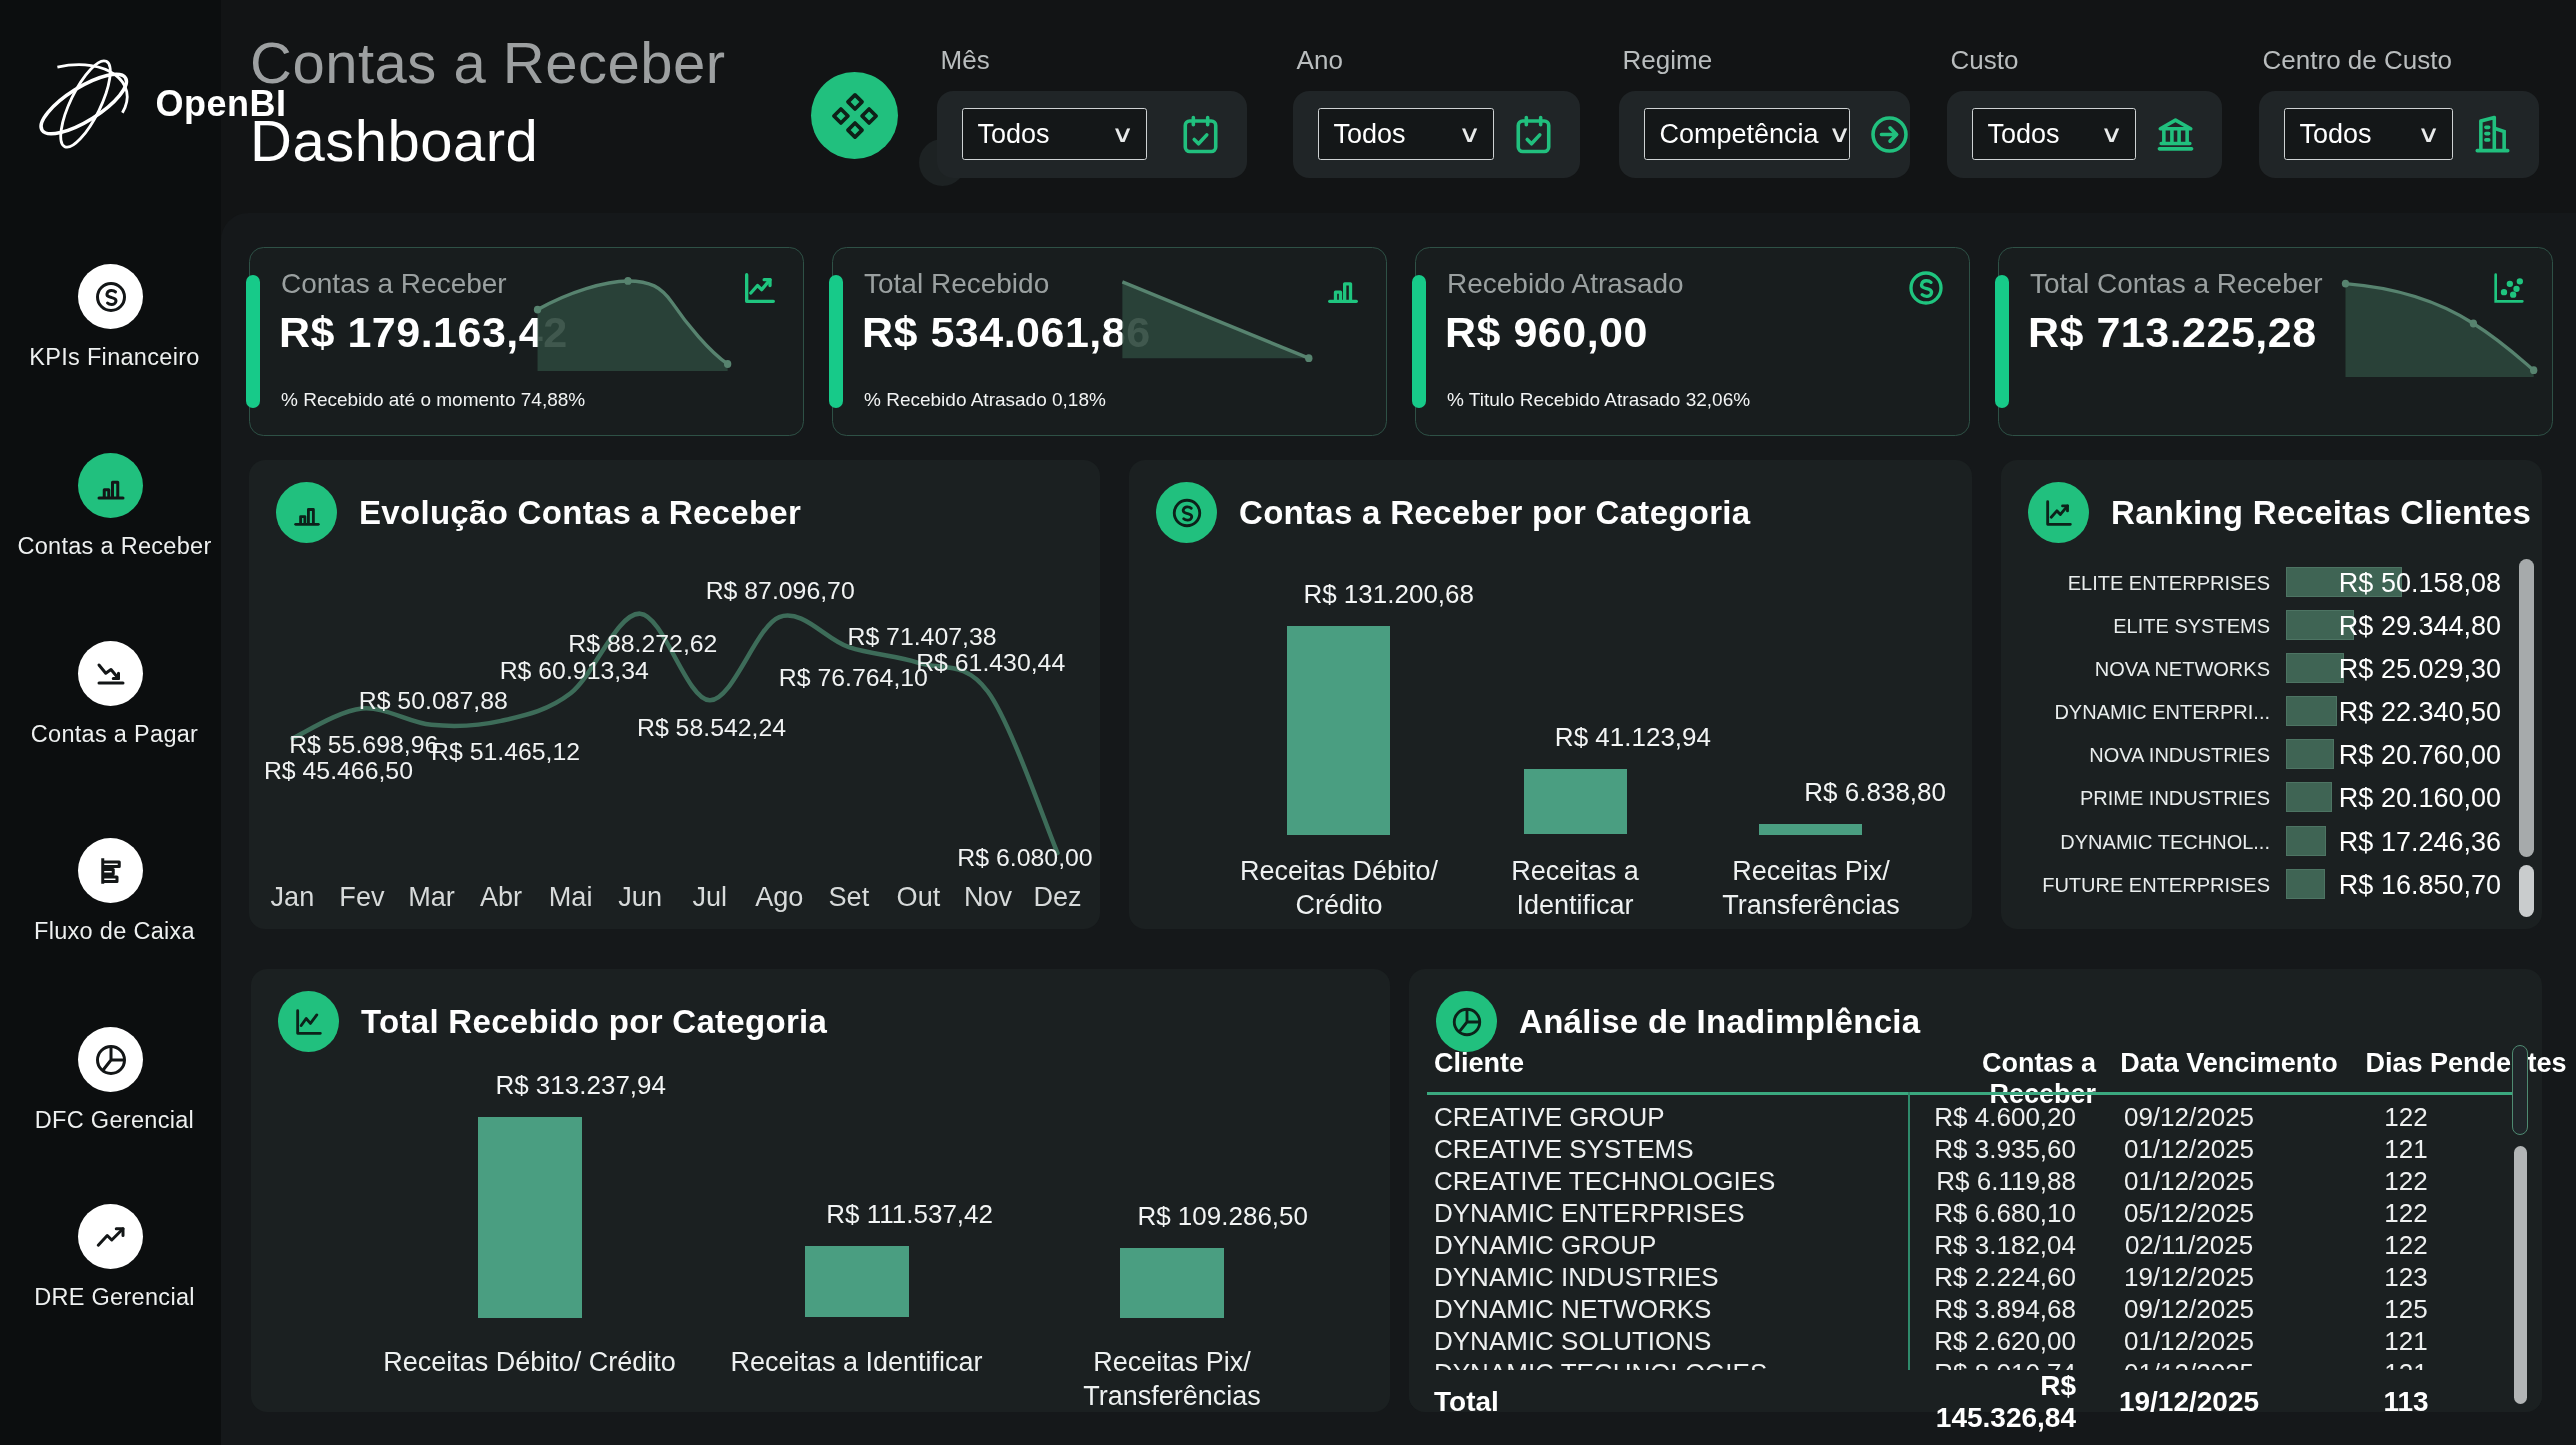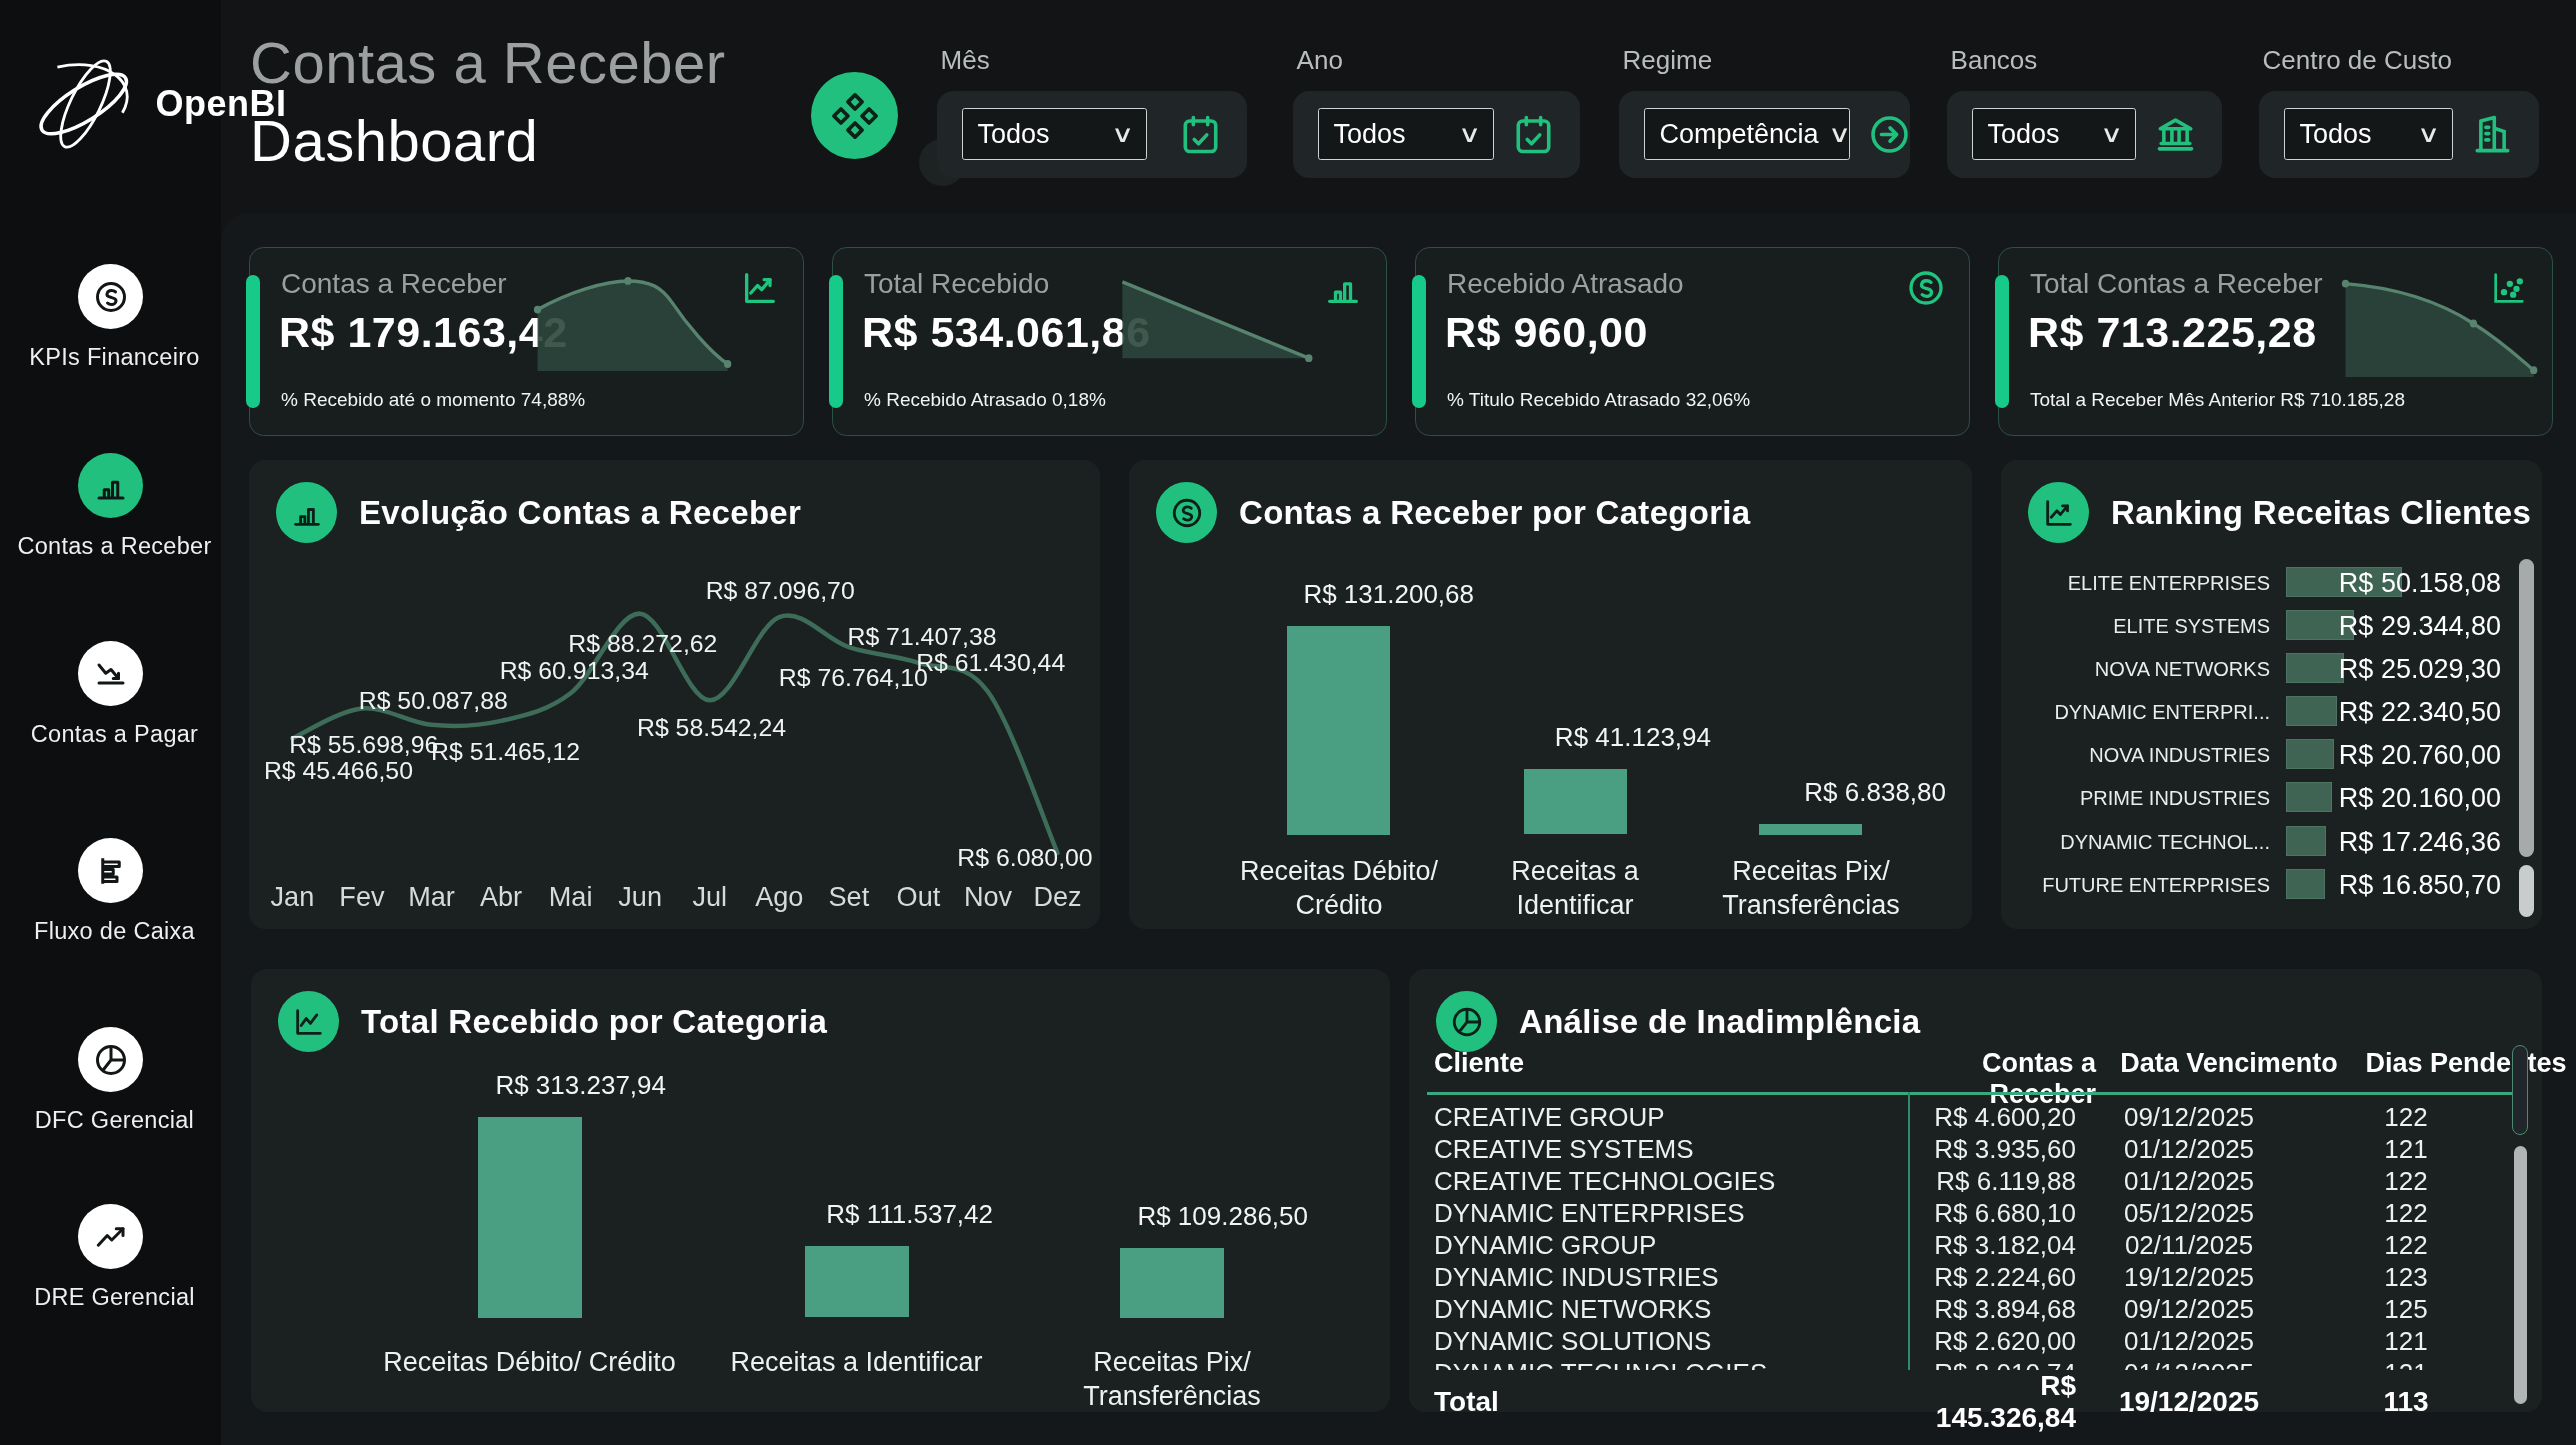--- a/index.html
+++ b/index.html
@@ -216,21 +216,21 @@
             <span class="val">Competência</span>
             <span class="chev">∨</span>
           </div>
           <span class="f-icon"><svg viewBox="0 0 24 24" fill="none" stroke="currentColor" stroke-width="2">
               <circle cx="12" cy="12" r="9.2"></circle>
               <path d="M7.5 12h8M12.3 8.3L16 12l-3.7 3.7" stroke-linecap="round" stroke-linejoin="round"></path>
             </svg></span>
         </div>
       </div>
       <div class="f-group" style="left: 1947px; width: 275px;">
-        <div class="f-label">Bancos</div>
+        <div class="f-label">Custo</div>
         <div class="chip">
           <div class="f-select" style="width: 185px;">
             <span class="val">Todos</span>
             <span class="chev">∨</span>
           </div>
           <span class="f-icon"><svg viewBox="0 0 24 24" fill="none" stroke="currentColor" stroke-width="2">
               <path d="M3.5 8.8L12 4l8.5 4.8h-17z" stroke-linejoin="round"></path>
               <path d="M5.5 9v7.5M10 9v7.5M14 9v7.5M18.5 9v7.5"></path>
               <path d="M4 17h16M3 20h18" stroke-linecap="round"></path>
             </svg></span>
@@ -294,21 +294,20 @@
         <div class="k-sub">% Titulo Recebido Atrasado 32,06%</div>
         <div class="k-icon"><svg viewBox="0 0 24 24" fill="none" stroke="currentColor" stroke-width="2" stroke-linecap="round">
             <circle cx="12" cy="12" r="9"></circle>
             <path d="M15 8.6c-1.3-1.3-4.7-1.5-5.5.7-.9 2.3 1.7 2.8 3 3.1 1.3.3 3.5 1 2.6 3.1-.9 2-4.1 1.8-5.4.5"></path>
           </svg></div>
       </div>
       <div class="kpi k4">
         <div class="accent"></div>
         <div class="k-title">Total Contas a Receber</div>
         <div class="k-value">R$ 713.225,28</div>
-        <div class="k-sub">Total a Receber Mês Anterior R$ 710.185,28</div>
         <div class="spark"><svg viewBox="0 0 220 110" preserveAspectRatio="none" width="100%" height="100%">
             <path d="M6,14 C60,18 108,32 146,55 C178,74 198,92 212,103 L212,110 L6,110 Z" fill="#2b463b" opacity="0.9"></path>
             <path d="M6,14 C60,18 108,32 146,55 C178,74 198,92 212,103" fill="none" stroke="#57836f" stroke-width="3.5"></path>
             <circle cx="6" cy="14" r="4" fill="#57836f"></circle>
             <circle cx="146" cy="55" r="4" fill="#57836f"></circle>
             <circle cx="212" cy="103" r="4" fill="#57836f"></circle>
           </svg></div>
         <div class="k-icon"><svg viewBox="0 0 24 24" stroke="currentColor" fill="currentColor" stroke-width="1.6">
             <path d="M4 4v16h16" fill="none" stroke-linecap="round"></path>
             <circle cx="9" cy="14.5" r="1.1"></circle>

